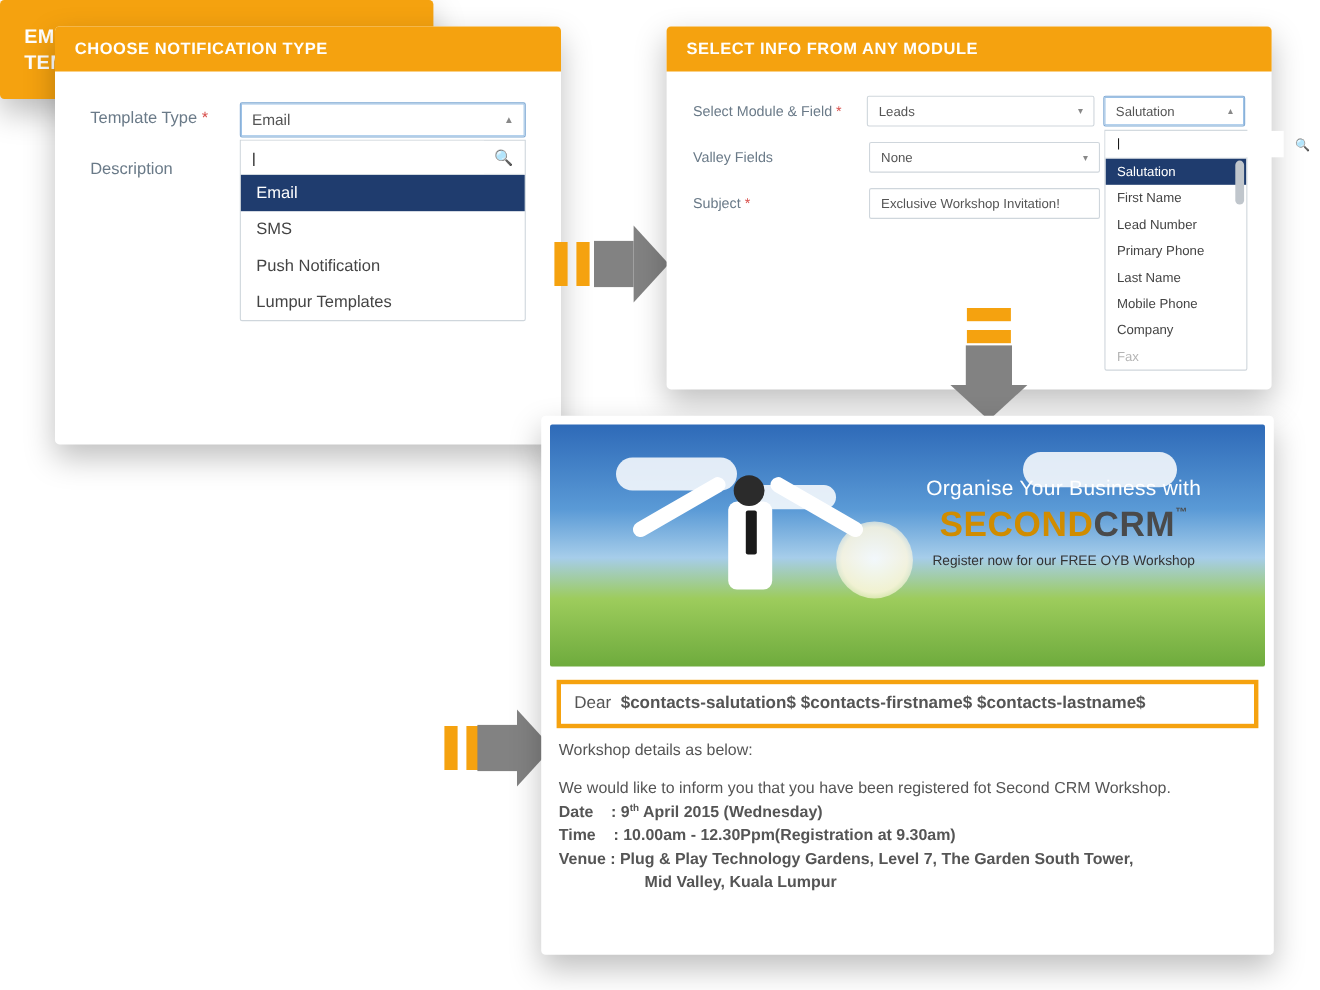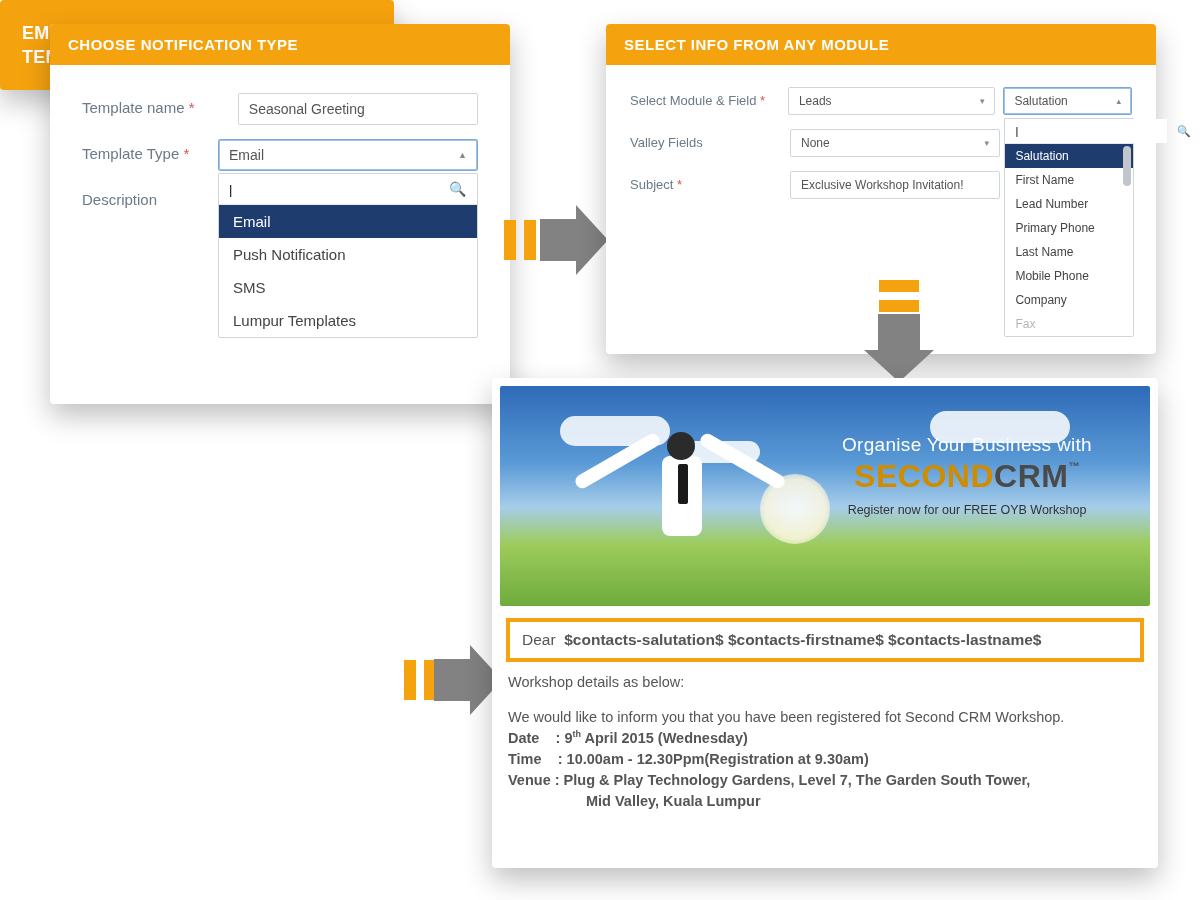--- a/index.html
+++ b/index.html
@@ -94,38 +94,34 @@
   .barsH .b{width:40px;height:12px;background:#f5a20f;}
   .barsH { flex-direction:column; gap:8px; }
 </style>
 </head>
 <body>
 
 <div id="c1" class="card">
   <div class="hdr">CHOOSE NOTIFICATION TYPE</div>
   <div class="body">
     <div class="row">
-      <div class="lab"><span>Template name</span> <span class="req">*</span></div>
-      <input class="inp" value="Seasonal Greeting" style="">
-    </div>
-    <div class="row">
       <div class="lab"><span>Template Type</span> <span class="req">*</span></div>
       <div style="position:relative">
         <div class="sel selOpen">
           <span>Email</span>
           <span class="tri">▲</span>
         </div>
         <div class="dd">
           <div class="ddSearch">
             <input value="|" placeholder="" style="">
             <span class="mag">🔍</span>
           </div>
           <div class="ddItem sel1">Email</div>
+          <div class="ddItem">SMS</div>
           <div class="ddItem">Push Notification</div>
-          <div class="ddItem">SMS</div>
           <div class="ddItem">Lumpur Templates</div>
         </div>
       </div>
     </div>
     <div class="row">
       <div class="lab">Description</div>
     </div>
   </div>
 </div>
 

